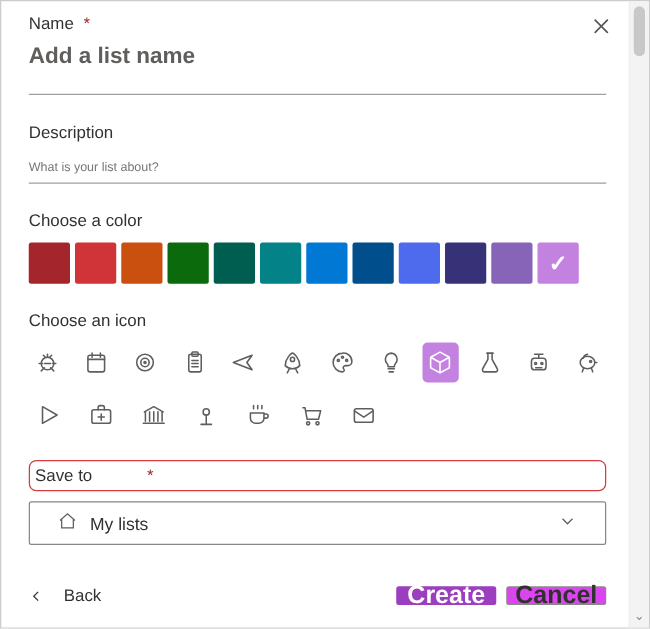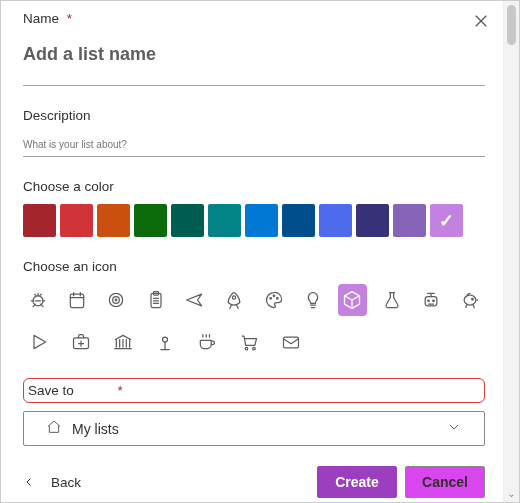--- a/index.html
+++ b/index.html
@@ -56,21 +56,21 @@
 
   .close-x {
     position:absolute;
     top:8px; right:26px;
     width:24px; height:24px;
     display:flex; align-items:center; justify-content:center;
     color:#555;
     cursor:pointer;
   }
 
-  .field-label { font-size: 13.5px; color: var(--text); margin-bottom: 16px; display:flex; align-items:center; gap:2px;}
+  .field-label { font-size: 13.5px; color: var(--text); margin-bottom: 6px; display:flex; align-items:center; gap:2px;}
   .req { color: #a4262c; }
   .big-input {
     width: 100%;
     border: none;
     border-bottom: 1px solid #a19f9d;
     font-size: 18px;
     font-weight: 600;
     padding: 2px 0 20px 0;
     outline: none;
     color: #605e5c;
@@ -149,23 +149,23 @@
     display:flex;
     align-items:center;
     padding-top:20px;
   }
   .back {
     display:flex; align-items:center; gap:16px;
     color:#323130; cursor:pointer; font-size:13.5px;
   }
   .btns { margin-left:auto; display:flex; gap:8px; }
   .btn {
-    min-width:80px; height:32px;
+    min-width:80px; height:15px;
     border-radius:2px;
-    font-size:14px; font-weight:600;
+    font-size:20px; font-weight:600;
     display:flex;align-items:center;justify-content:center;
     cursor:pointer;
   }
   .btn-primary { background: #9b3fbf; color:#fff; border:1px solid #9b3fbf; }
   .btn-default { background:#d946ef; border:1px solid #8a8886; color:#323130; }
 </style>
 </head>
 <body>
 
 <div class="frame">

